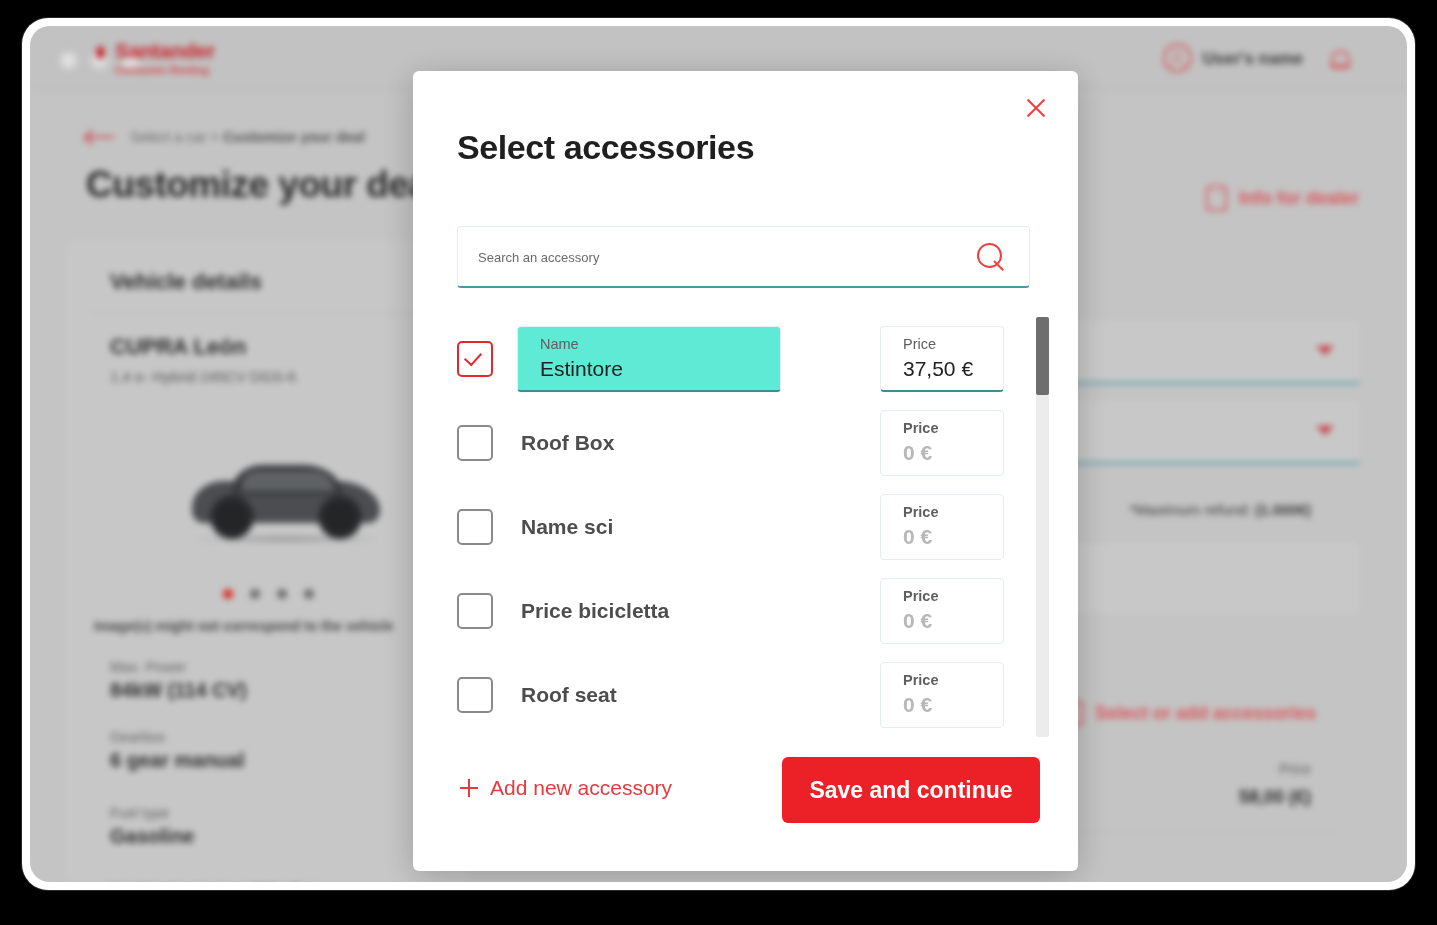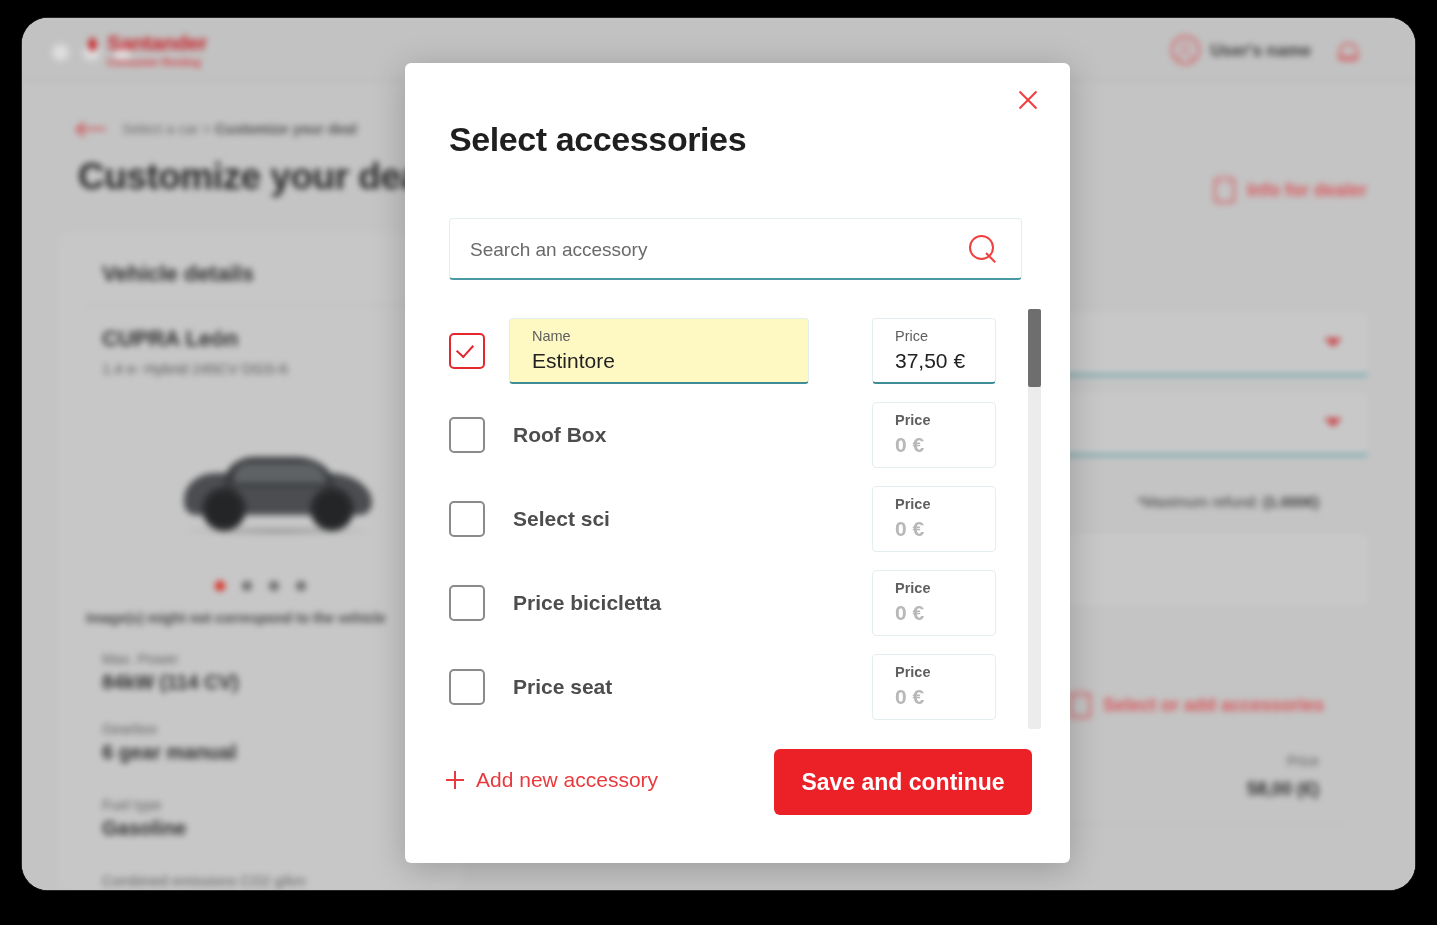--- a/index.html
+++ b/index.html
@@ -24,20 +24,21 @@
   .window-frame {
     position: absolute;
     left: 22px;
     top: 18px;
     width: 1393px;
     height: 872px;
     background: #ffffff;
     border-radius: 26px;
     box-shadow: 0 0 0 1px rgba(255,255,255,0.15);
     overflow: hidden;
+    padding: 8px;
     box-sizing: border-box;
   }
 
   .window-inner {
     position: relative;
     width: 100%;
     height: 100%;
     border-radius: 20px;
     overflow: hidden;
     background: #c9c9c9;
@@ -468,21 +469,21 @@
     box-sizing: border-box;
   }
   .search-input {
     position: absolute;
     left: 18px; top: 0;
     width: 480px; height: 100%;
     border: none;
     outline: none;
     background: transparent;
     font-family: "Liberation Sans", sans-serif;
-    font-size: 19px;
+    font-size: 13px;
     color: #555;
   }
   .search-input::placeholder { color: #6a6a6a; }
   .search-icon {
     position: absolute;
     right: 22px; top: 16px;
     width: 30px; height: 30px;
   }
   .search-icon .lens {
     position: absolute;
@@ -540,28 +541,28 @@
   }
 
   .name-plain {
     margin-left: 28px;
     font-size: 21px;
     color: #4d4d4d;
   }
 
   .name-field {
     margin-left: 24px;
-    width: 300px;
+    width: 264px;
     height: 66px;
     border: 1px solid #e3eef0;
     border-bottom: 2.2px solid #3e8d96;
     border-radius: 4px;
     box-sizing: border-box;
     position: relative;
-    background: #fef9c3;
+    background: #5eead4;
   }
   .field-label {
     position: absolute;
     left: 22px; top: 9px;
     font-size: 14.5px;
     color: #5f5f5f;
   }
   .field-value {
     position: absolute;
     left: 22px; top: 30px;
@@ -607,21 +608,21 @@
   }
 
   
   .modal-footer {
     position: absolute;
     left: 0; right: 0; bottom: 0;
     height: 128px;
   }
   .add-new {
     position: absolute;
-    left: 41px;
+    left: 47px;
     top: 33px;
     display: flex;
     align-items: center;
     gap: 12px;
     color: #e8393f;
     font-size: 21px;
     cursor: pointer;
   }
   .plus-icon {
     position: relative;
@@ -809,39 +810,39 @@
             <span class="cbox"></span>
             <span class="name-plain">Roof Box</span>
             <span class="price-field muted">
               <span class="field-label">Price</span>
               <span class="field-value">0 €</span>
             </span>
           </div>
 
           <div class="acc-row">
             <span class="cbox"></span>
-            <span class="name-plain">Select sci</span>
+            <span class="name-plain">Name sci</span>
             <span class="price-field muted">
               <span class="field-label">Price</span>
               <span class="field-value">0 €</span>
             </span>
           </div>
 
           <div class="acc-row">
             <span class="cbox"></span>
             <span class="name-plain">Price bicicletta</span>
             <span class="price-field muted">
               <span class="field-label">Price</span>
               <span class="field-value">0 €</span>
             </span>
           </div>
 
           <div class="acc-row">
             <span class="cbox"></span>
-            <span class="name-plain">Price seat</span>
+            <span class="name-plain">Roof seat</span>
             <span class="price-field muted">
               <span class="field-label">Price</span>
               <span class="field-value">0 €</span>
             </span>
           </div>
 
           <div class="scroll-track">
             <div class="scroll-thumb"></div>
           </div>
         </div>

